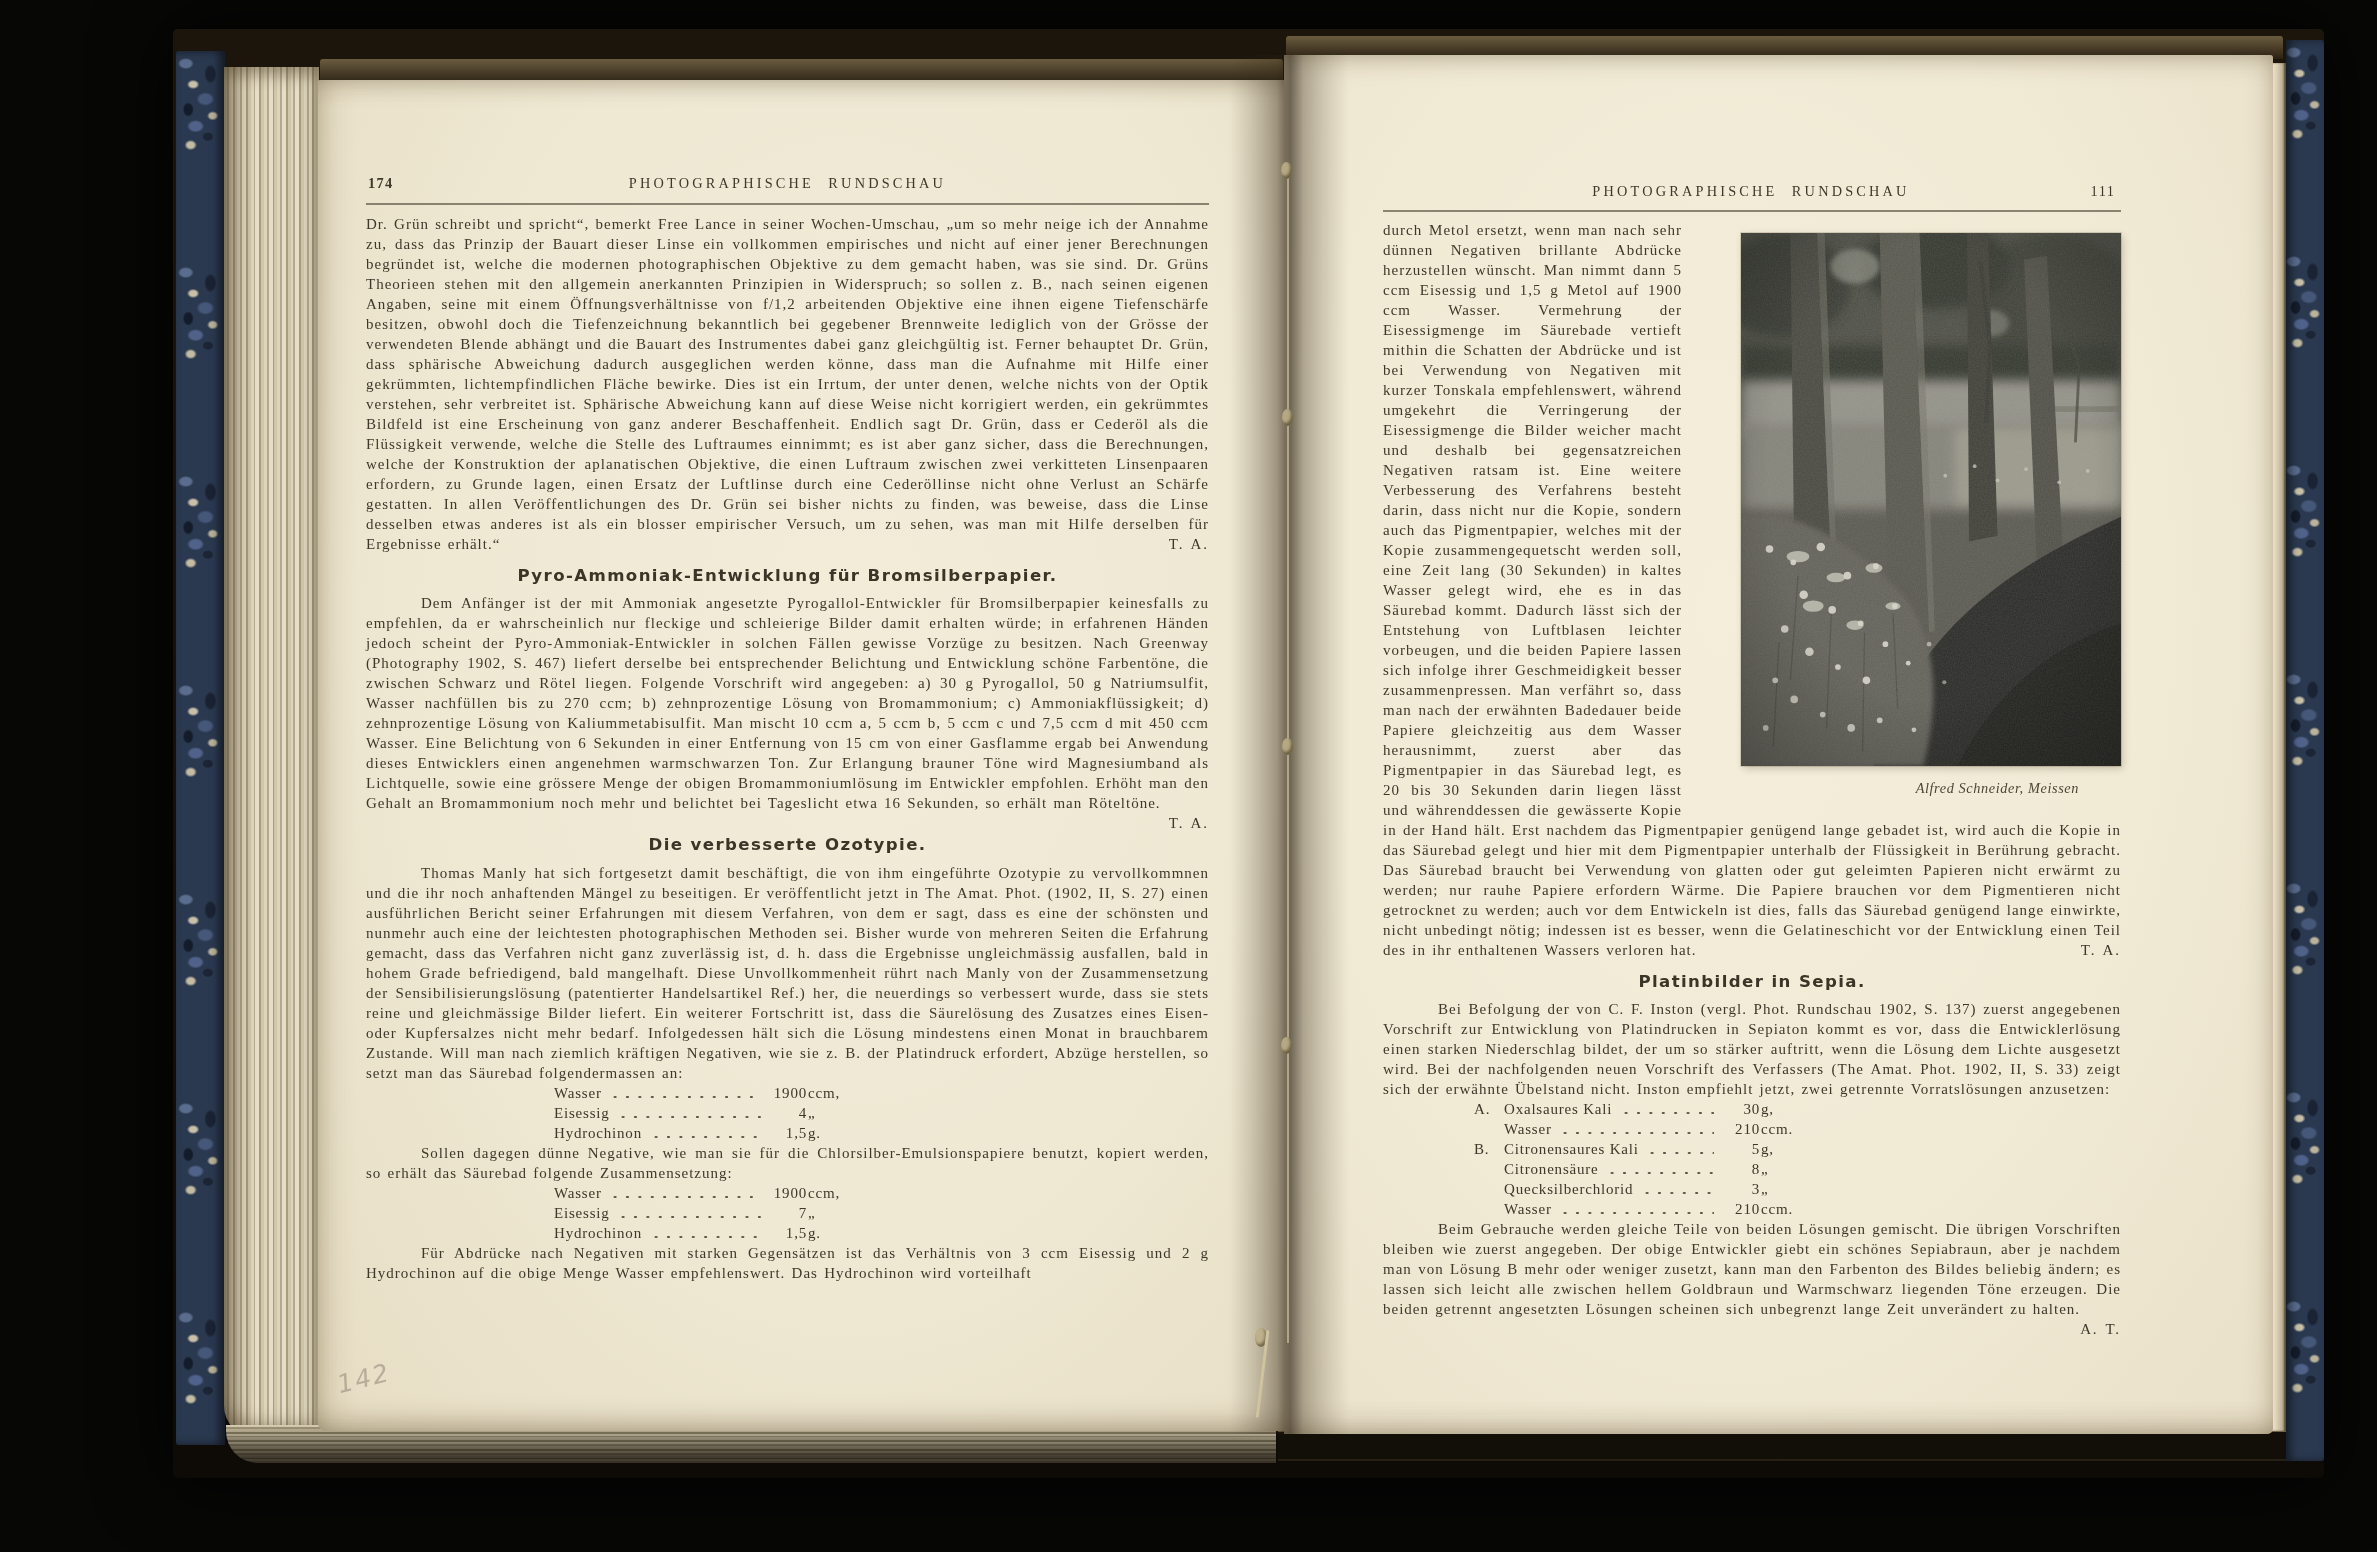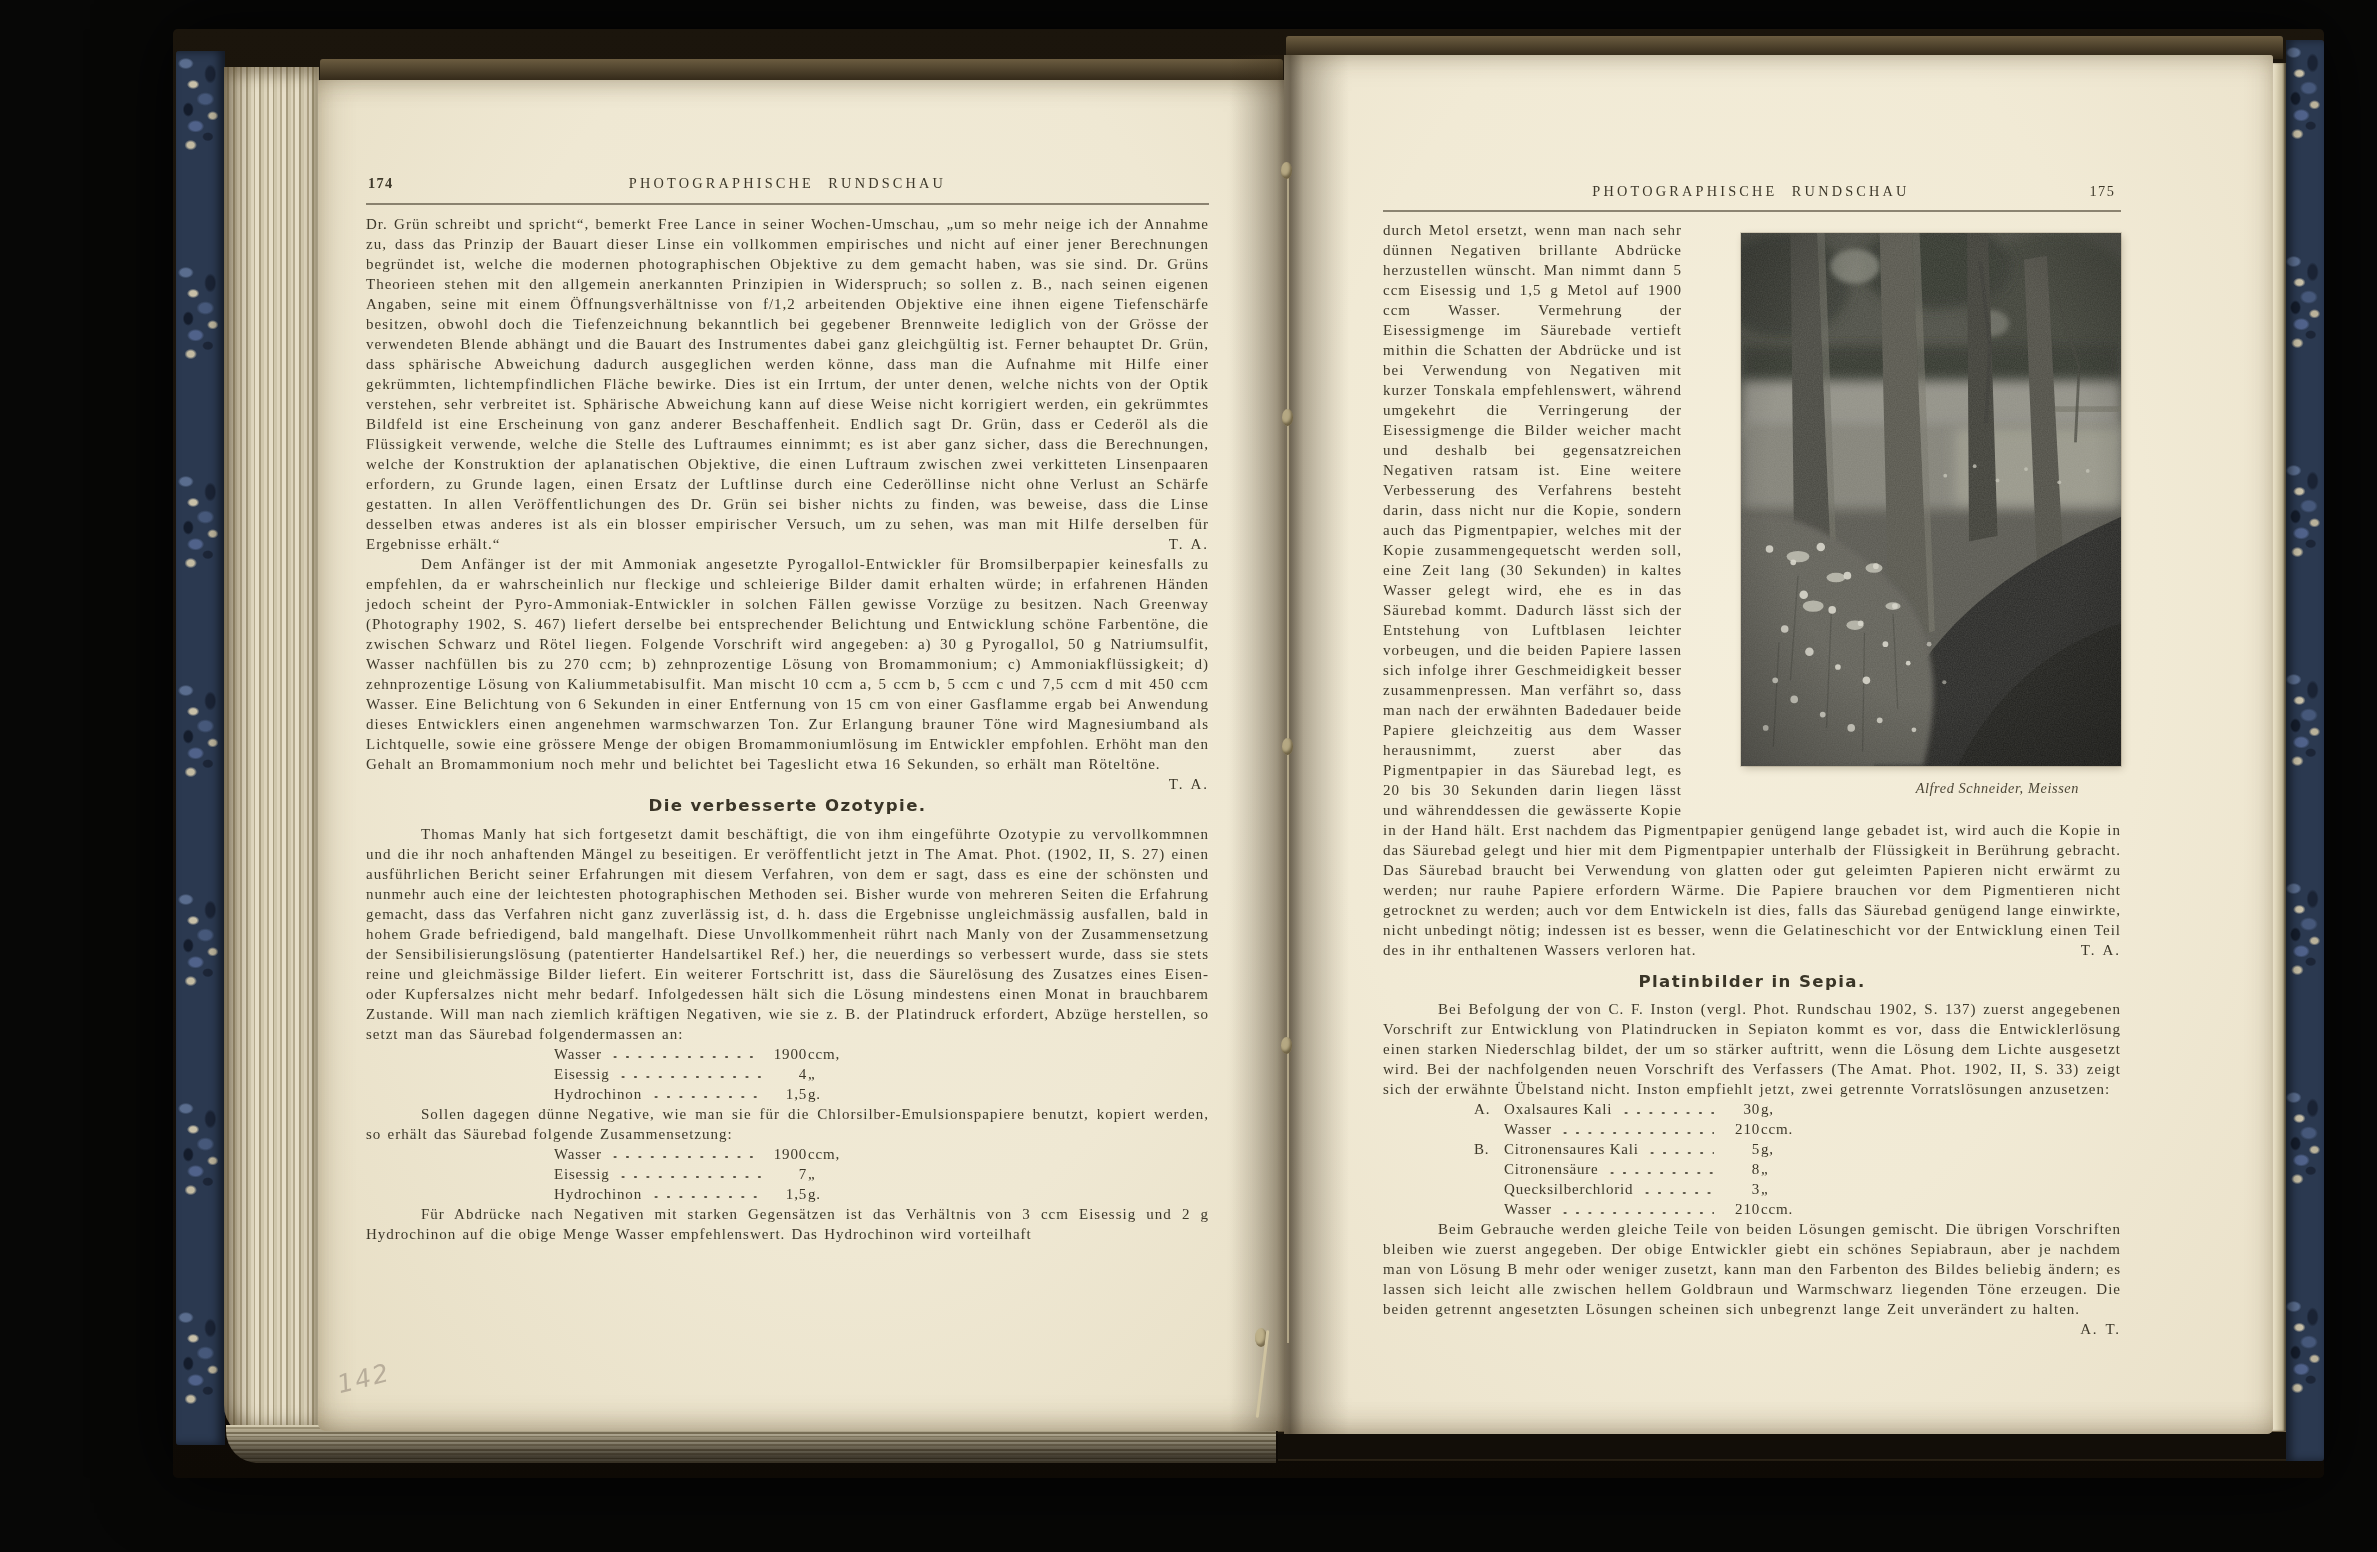--- a/index.html
+++ b/index.html
@@ -195,20 +195,21 @@
   <div class="page page-left">
     <div class="page-head ph-left">
       <span class="pageno pageno-l">174</span>
       <div class="running-title">PHOTOGRAPHISCHE RUNDSCHAU</div>
     </div>
     <div class="head-rule rule-l"></div>
 
     <div class="text-block tb-left">
       <p class="para noindent"><span>Dr. Grün schreibt und spricht“, bemerkt Free Lance in seiner Wochen-Umschau, „um so mehr neige ich der Annahme zu, dass das Prinzip der Bauart dieser Linse ein vollkommen empirisches und nicht auf einer jener Berechnungen begründet ist, welche die modernen photographischen Objektive zu dem gemacht haben, was sie sind.  Dr. Grüns Theorieen stehen mit den allgemein anerkannten Prinzipien in Widerspruch; so sollen z. B., nach seinen eigenen Angaben, seine mit einem Öffnungsverhältnisse von f/1,2 arbeitenden Objektive eine ihnen eigene Tiefenschärfe besitzen, obwohl doch die Tiefenzeichnung bekanntlich bei gegebener Brennweite lediglich von der Grösse der verwendeten Blende abhängt und die Bauart des Instrumentes dabei ganz gleichgültig ist.  Ferner behauptet Dr. Grün, dass sphärische Abweichung dadurch ausgeglichen werden könne, dass man die Aufnahme mit Hilfe einer gekrümmten, lichtempfindlichen Fläche bewirke.  Dies ist ein Irrtum, der unter denen, welche nichts von der Optik verstehen, sehr verbreitet ist.  Sphärische Abweichung kann auf diese Weise nicht korrigiert werden, ein gekrümmtes Bildfeld ist eine Erscheinung von ganz anderer Beschaffenheit.  Endlich sagt Dr. Grün, dass er Cederöl als die Flüssigkeit verwende, welche die Stelle des Luftraumes einnimmt; es ist aber ganz sicher, dass die Berechnungen, welche der Konstruktion der aplanatischen Objektive, die einen Luftraum zwischen zwei verkitteten Linsenpaaren erfordern, zu Grunde lagen, einen Ersatz der Luftlinse durch eine Cederöllinse nicht ohne Verlust an Schärfe gestatten.  In allen Veröffentlichungen des Dr. Grün sei bisher nichts zu finden, was beweise, dass die Linse desselben etwas anderes ist als ein blosser empirischer Versuch, um zu sehen, was man mit Hilfe derselben für Ergebnisse erhält.“</span><span class="sig">T. A.</span></p>
 
+      <h2 class="sect-head">Pyro-Ammoniak-Entwicklung für Bromsilberpapier.</h2>
       <p class="para"><span>Dem Anfänger ist der mit Ammoniak angesetzte Pyrogallol-Entwickler für Bromsilberpapier keinesfalls zu empfehlen, da er wahrscheinlich nur fleckige und schleierige Bilder damit erhalten würde; in erfahrenen Händen jedoch scheint der Pyro-Ammoniak-Entwickler in solchen Fällen gewisse Vorzüge zu besitzen.  Nach Greenway (Photography 1902, S. 467) liefert derselbe bei entsprechender Belichtung und Entwicklung schöne Farbentöne, die zwischen Schwarz und Rötel liegen.  Folgende Vorschrift wird angegeben: a) 30 g Pyrogallol, 50 g Natriumsulfit, Wasser nachfüllen bis zu 270 ccm; b) zehnprozentige Lösung von Bromammonium; c) Ammoniakflüssigkeit; d) zehnprozentige Lösung von Kaliummetabisulfit.  Man mischt 10 ccm a, 5 ccm b, 5 ccm c und 7,5 ccm d mit 450 ccm Wasser. Eine Belichtung von 6 Sekunden in einer Entfernung von 15 cm von einer Gasflamme ergab bei Anwendung dieses Entwicklers einen angenehmen warmschwarzen Ton.  Zur Erlangung brauner Töne wird Magnesiumband als Lichtquelle, sowie eine grössere Menge der obigen Bromammoniumlösung im Entwickler empfohlen.  Erhöht man den Gehalt an Bromammonium noch mehr und belichtet bei Tageslicht etwa 16 Sekunden, so erhält man Röteltöne.</span><span class="sig">T. A.</span></p>
 
       <h2 class="sect-head">Die verbesserte Ozotypie.</h2>
       <p class="para"><span>Thomas Manly hat sich fortgesetzt damit beschäftigt, die von ihm eingeführte Ozotypie zu vervollkommnen und die ihr noch anhaftenden Mängel zu beseitigen.  Er veröffentlicht jetzt in The Amat. Phot. (1902, II, S. 27) einen ausführlichen Bericht seiner Erfahrungen mit diesem Verfahren, von dem er sagt, dass es eine der schönsten und nunmehr auch eine der leichtesten photographischen Methoden sei.  Bisher wurde von mehreren Seiten die Erfahrung gemacht, dass das Verfahren nicht ganz zuverlässig ist, d. h. dass die Ergebnisse ungleichmässig ausfallen, bald in hohem Grade befriedigend, bald mangelhaft.  Diese Unvollkommenheit rührt nach Manly von der Zusammensetzung der Sensibilisierungslösung (patentierter Handelsartikel Ref.) her, die neuerdings so verbessert wurde, dass sie stets reine und gleichmässige Bilder liefert.  Ein weiterer Fortschritt ist, dass die Säurelösung des Zusatzes eines Eisen- oder Kupfersalzes nicht mehr bedarf.  Infolgedessen hält sich die Lösung mindestens einen Monat in brauchbarem Zustande.  Will man nach ziemlich kräftigen Negativen, wie sie z. B. der Platindruck erfordert, Abzüge herstellen, so setzt man das Säurebad folgendermassen an:</span></p>
 
       <div class="recipe">
         <div class="r-row">
             <span class="r-label">Wasser</span>
             <span class="leader"></span>
             <span class="r-num">1900</span>
@@ -253,21 +254,21 @@
 
       <p class="para"><span>Für Abdrücke nach Negativen mit starken Gegensätzen ist das Verhältnis von 3 ccm Eisessig und 2 g Hydrochinon auf die obige Menge Wasser empfehlenswert.  Das Hydrochinon wird vorteilhaft</span></p>
     </div>
 
     <div class="pencil">142</div>
   </div>
 
   <div class="page page-right">
     <div class="page-head ph-right">
       <div class="running-title">PHOTOGRAPHISCHE RUNDSCHAU</div>
-      <span class="pageno pageno-r">175</span>
+      <span class="pageno pageno-r">111</span>
     </div>
     <div class="head-rule rule-r"></div>
 
     <div class="text-block tb-right">
       <div class="pr-flow">
         <div class="photo-float">
           <div class="photo-frame">
             <svg viewBox="0 0 400 560" width="380" height="533" preserveAspectRatio="none" role="img">
               <defs>
                 <filter id="b6" x="-20%" y="-20%" width="140%" height="140%">

